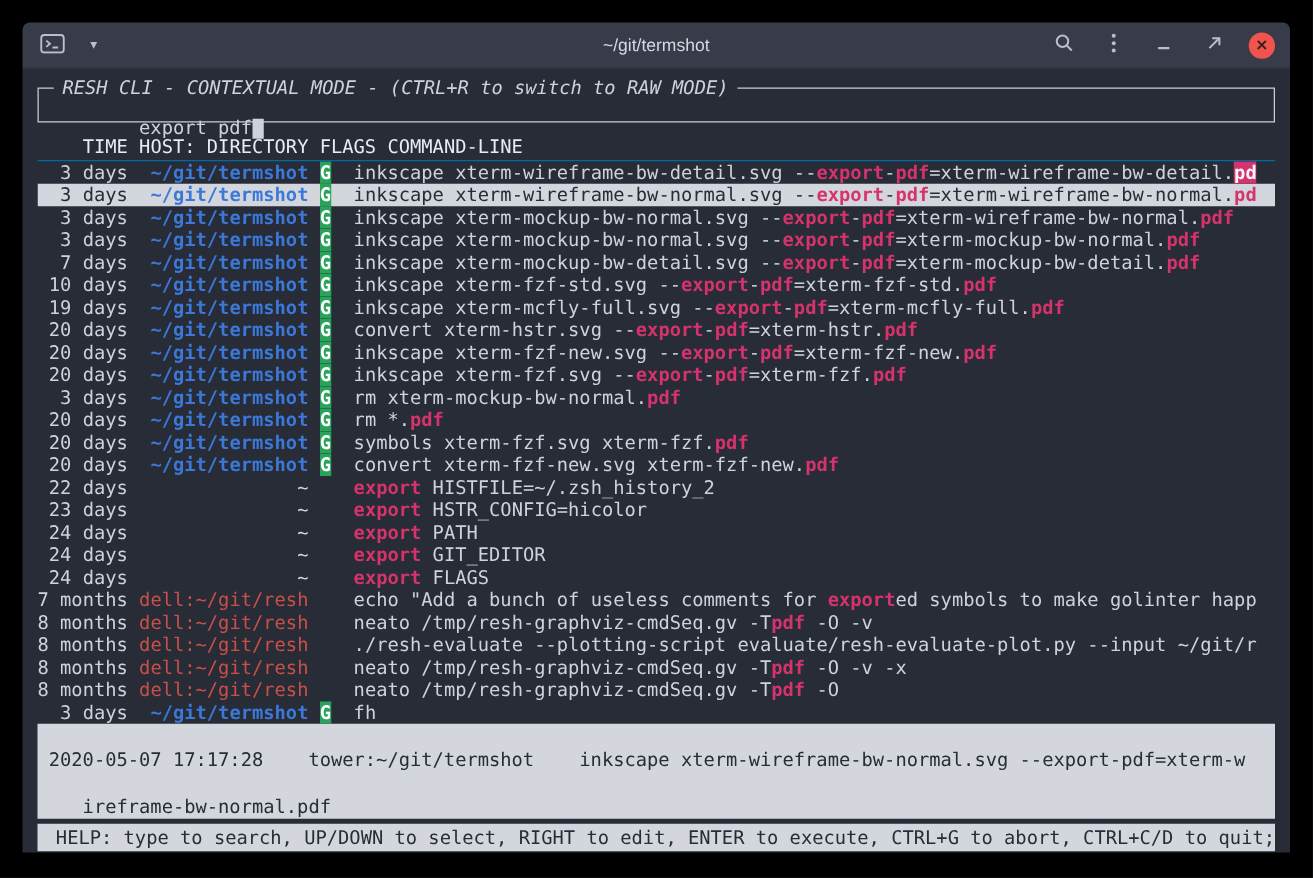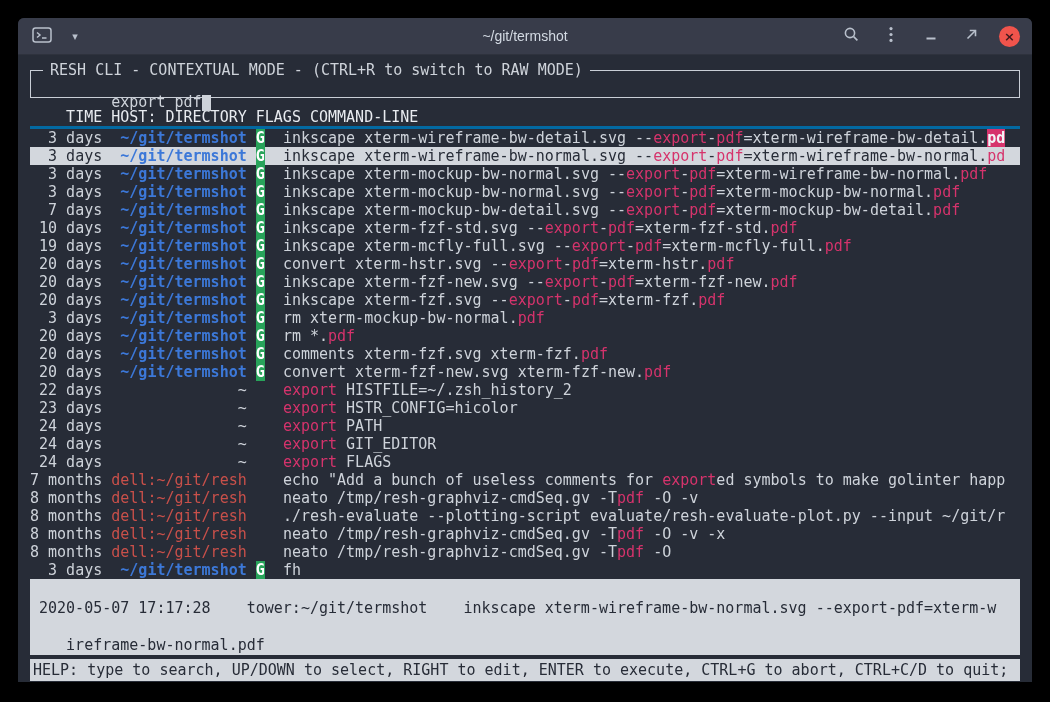--- a/index.html
+++ b/index.html
@@ -49,49 +49,49 @@
     padding:6px 12px 4px;
     font:15px/18px "DejaVu Sans Mono",monospace;color:var(--term-fg);
   }
 
   .search-frame{
     position:relative;margin-top:9px;border:1px solid #c9ced6;
     padding:4px 8px;height:28px;flex:0 0 auto;
   }
   .frame-title{
     position:absolute;top:-10px;left:12px;background:var(--term-bg);
-    padding:0 7px;white-space:pre;color:var(--term-fg);
+    padding:0 7px;white-space:pre;color:var(--term-fg);font-style:italic;
   }
   .search-line{white-space:pre;}
   .cursor{display:inline-block;width:9px;height:16px;background:var(--term-fg);vertical-align:text-bottom;}
 
   .table-header{
     margin-top:10px;flex:0 0 auto;white-space:pre;overflow:hidden;
-    color:#e8ebf0;border-bottom:3px solid #0369a1;padding-bottom:1px;height:21px;
+    color:#e8ebf0;border-bottom:1px solid #0369a1;padding-bottom:1px;height:21px;
   }
 
   .rows{flex:0 0 auto;overflow:hidden;}
   .row{white-space:pre;height:18px;overflow:hidden;}
   .row.selected{background:var(--sel-bg);color:var(--sel-fg);}
   .host-local{color:var(--blue);font-weight:bold;}
   .host-remote{color:var(--red);text-align:center;}
   .host-plain{color:inherit;}
   .flag{background:var(--green);color:#ffffff;font-weight:bold;}
-  .match{color:var(--pink);font-weight:normal;}
+  .match{color:var(--pink);font-weight:bold;}
   .match-inv{color:#f2f4f7;background:var(--pink);font-weight:bold;}
 
   .detail{
     margin-top:auto;background:var(--sel-bg);color:var(--sel-fg);
     padding:1px 0 1px 9px;flex:0 0 auto;
   }
   .detail div{white-space:pre;height:18px;overflow:hidden;margin-top:19px;}
 
   .help-bar{
     margin-top:4px;background:var(--sel-bg);color:var(--sel-fg);
-    padding:2px 0 2px 3px;white-space:pre;height:22px;flex:0 0 auto;overflow:hidden;
+    padding:2px 0 2px 3px;white-space:pre;height:22px;flex:0 0 auto;overflow:hidden;text-align:right;
   }
 </style>
 </head>
 <body>
 
 <div class="window">
 
   <div class="titlebar">
     <div class="tb-left">
       <div class="tb-btn">
@@ -166,21 +166,21 @@
         <div class="row"><span class="col-time">  3 days</span> <span class="host-local"> ~/git/termshot</span> <span class="flag">G</span>  <span class="cmd"><span>inkscape xterm-mockup-bw-normal.svg --</span><span class="match">export</span><span>-</span><span class="match">pdf</span><span>=xterm-wireframe-bw-normal.</span><span class="match">pdf</span></span></div>
         <div class="row"><span class="col-time">  3 days</span> <span class="host-local"> ~/git/termshot</span> <span class="flag">G</span>  <span class="cmd"><span>inkscape xterm-mockup-bw-normal.svg --</span><span class="match">export</span><span>-</span><span class="match">pdf</span><span>=xterm-mockup-bw-normal.</span><span class="match">pdf</span></span></div>
         <div class="row"><span class="col-time">  7 days</span> <span class="host-local"> ~/git/termshot</span> <span class="flag">G</span>  <span class="cmd"><span>inkscape xterm-mockup-bw-detail.svg --</span><span class="match">export</span><span>-</span><span class="match">pdf</span><span>=xterm-mockup-bw-detail.</span><span class="match">pdf</span></span></div>
         <div class="row"><span class="col-time"> 10 days</span> <span class="host-local"> ~/git/termshot</span> <span class="flag">G</span>  <span class="cmd"><span>inkscape xterm-fzf-std.svg --</span><span class="match">export</span><span>-</span><span class="match">pdf</span><span>=xterm-fzf-std.</span><span class="match">pdf</span></span></div>
         <div class="row"><span class="col-time"> 19 days</span> <span class="host-local"> ~/git/termshot</span> <span class="flag">G</span>  <span class="cmd"><span>inkscape xterm-mcfly-full.svg --</span><span class="match">export</span><span>-</span><span class="match">pdf</span><span>=xterm-mcfly-full.</span><span class="match">pdf</span></span></div>
         <div class="row"><span class="col-time"> 20 days</span> <span class="host-local"> ~/git/termshot</span> <span class="flag">G</span>  <span class="cmd"><span>convert xterm-hstr.svg --</span><span class="match">export</span><span>-</span><span class="match">pdf</span><span>=xterm-hstr.</span><span class="match">pdf</span></span></div>
         <div class="row"><span class="col-time"> 20 days</span> <span class="host-local"> ~/git/termshot</span> <span class="flag">G</span>  <span class="cmd"><span>inkscape xterm-fzf-new.svg --</span><span class="match">export</span><span>-</span><span class="match">pdf</span><span>=xterm-fzf-new.</span><span class="match">pdf</span></span></div>
         <div class="row"><span class="col-time"> 20 days</span> <span class="host-local"> ~/git/termshot</span> <span class="flag">G</span>  <span class="cmd"><span>inkscape xterm-fzf.svg --</span><span class="match">export</span><span>-</span><span class="match">pdf</span><span>=xterm-fzf.</span><span class="match">pdf</span></span></div>
         <div class="row"><span class="col-time">  3 days</span> <span class="host-local"> ~/git/termshot</span> <span class="flag">G</span>  <span class="cmd"><span>rm xterm-mockup-bw-normal.</span><span class="match">pdf</span></span></div>
         <div class="row"><span class="col-time"> 20 days</span> <span class="host-local"> ~/git/termshot</span> <span class="flag">G</span>  <span class="cmd"><span>rm *.</span><span class="match">pdf</span></span></div>
-        <div class="row"><span class="col-time"> 20 days</span> <span class="host-local"> ~/git/termshot</span> <span class="flag">G</span>  <span class="cmd"><span>comments xterm-fzf.svg xterm-fzf.</span><span class="match">pdf</span></span></div>
+        <div class="row"><span class="col-time"> 20 days</span> <span class="host-local"> ~/git/termshot</span> <span class="flag">G</span>  <span class="cmd"><span>symbols xterm-fzf.svg xterm-fzf.</span><span class="match">pdf</span></span></div>
         <div class="row"><span class="col-time"> 20 days</span> <span class="host-local"> ~/git/termshot</span> <span class="flag">G</span>  <span class="cmd"><span>convert xterm-fzf-new.svg xterm-fzf-new.</span><span class="match">pdf</span></span></div>
         <div class="row"><span class="col-time"> 22 days</span> <span class="host-plain">              ~</span>    <span class="cmd"><span class="match">export</span><span> HISTFILE=~/.zsh_history_2</span></span></div>
         <div class="row"><span class="col-time"> 23 days</span> <span class="host-plain">              ~</span>    <span class="cmd"><span class="match">export</span><span> HSTR_CONFIG=hicolor</span></span></div>
         <div class="row"><span class="col-time"> 24 days</span> <span class="host-plain">              ~</span>    <span class="cmd"><span class="match">export</span><span> PATH</span></span></div>
         <div class="row"><span class="col-time"> 24 days</span> <span class="host-plain">              ~</span>    <span class="cmd"><span class="match">export</span><span> GIT_EDITOR</span></span></div>
         <div class="row"><span class="col-time"> 24 days</span> <span class="host-plain">              ~</span>    <span class="cmd"><span class="match">export</span><span> FLAGS</span></span></div>
         <div class="row"><span class="col-time">7 months</span> <span class="host-remote">dell:~/git/resh</span>    <span class="cmd"><span>echo "Add a bunch of useless comments for </span><span class="match">export</span><span>ed symbols to make golinter happ</span></span></div>
         <div class="row"><span class="col-time">8 months</span> <span class="host-remote">dell:~/git/resh</span>    <span class="cmd"><span>neato /tmp/resh-graphviz-cmdSeq.gv -T</span><span class="match">pdf</span><span> -O -v</span></span></div>
         <div class="row"><span class="col-time">8 months</span> <span class="host-remote">dell:~/git/resh</span>    <span class="cmd"><span>./resh-evaluate --plotting-script evaluate/resh-evaluate-plot.py --input ~/git/r</span></span></div>
         <div class="row"><span class="col-time">8 months</span> <span class="host-remote">dell:~/git/resh</span>    <span class="cmd"><span>neato /tmp/resh-graphviz-cmdSeq.gv -T</span><span class="match">pdf</span><span> -O -v -x</span></span></div>

